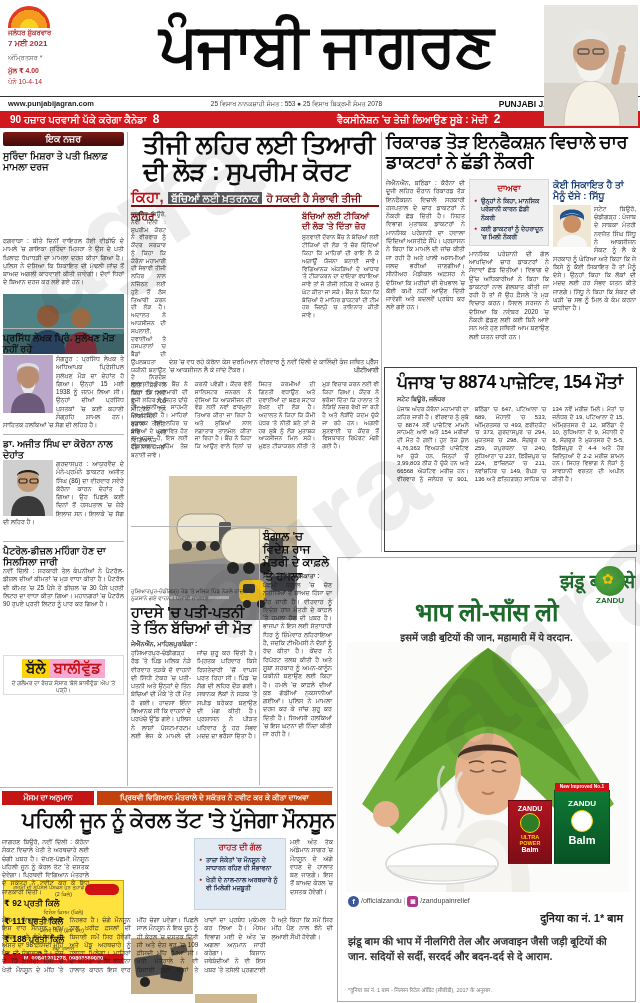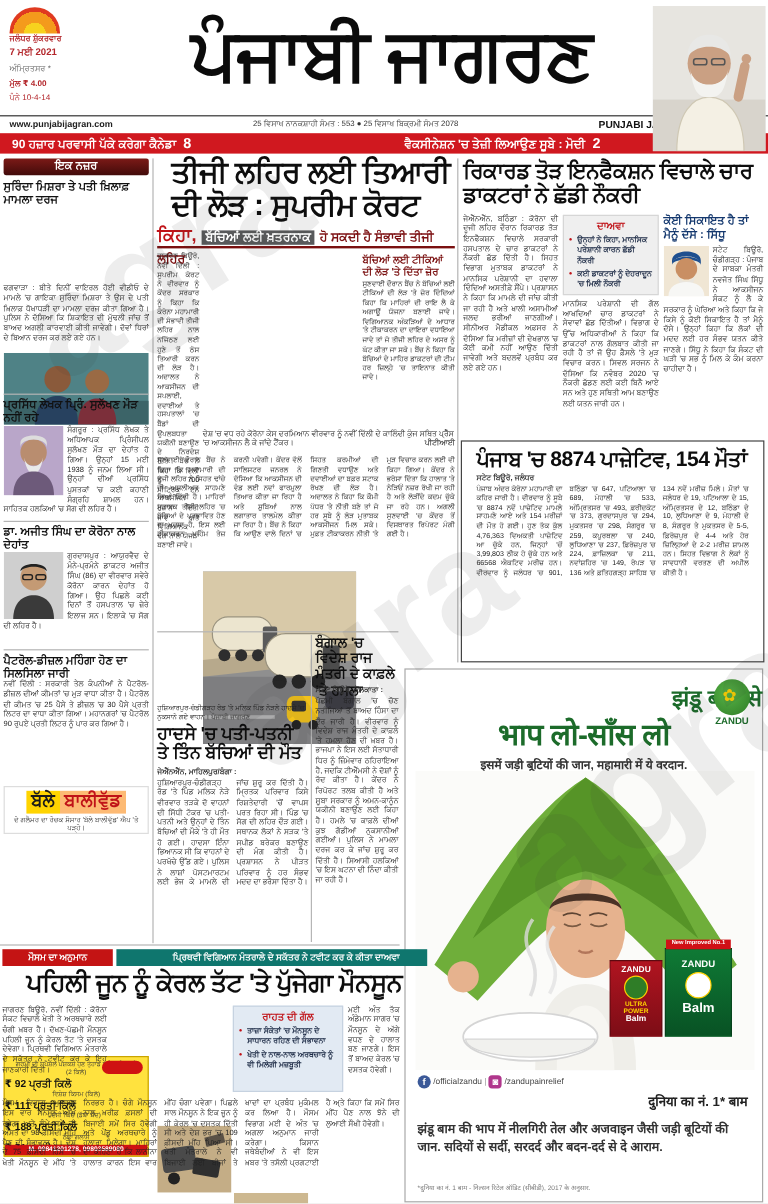--- a/index.html
+++ b/index.html
@@ -36,21 +36,21 @@
   .caption{font-size:6.4px;line-height:1.25;color:#222;}
   .credit{color:#555;font-weight:bold;}
   .box-grey{background:#efefef;border:1px solid #d6d6d6;padding:3px 4px;box-sizing:border-box;}
   .box-title-red{color:#c01318;font-weight:bold;font-size:8.5px;text-align:center;}
   .bullet{font-size:6.4px;font-weight:bold;color:#1c2a45;line-height:1.3;margin-top:3px;padding-left:7px;position:relative;text-align:left;}
   .bullet::before{content:"●";position:absolute;left:0;top:0;font-size:5px;color:#c01318;}
   .stats-box{border:1.5px solid #444;box-sizing:border-box;padding:4px 12px;}
   .stats-hl{font-size:17.5px;font-weight:bold;letter-spacing:-.4px;color:#0d0d0d;}
   
   .lbl-red{background:#c41414;color:#fff;font-size:7.5px;font-weight:bold;text-align:center;line-height:14px;}
-  .strap-dark{background:#0f766e;color:#fff;font-size:7.5px;font-weight:bold;text-align:center;line-height:14px;padding-left:24px;}
+  .strap-dark{background:#c2410c;color:#fff;font-size:7.5px;font-weight:bold;text-align:center;line-height:14px;}
   .mon-hl{font-size:21px;font-weight:bold;letter-spacing:-.4px;color:#0d0d0d;}
   .relief{background:#e2eaf3;border:1px solid #c6d2e0;padding:3px 4px;box-sizing:border-box;}
   
   .ad{border:1px solid #a9a9a9;background:#fff;box-sizing:border-box;}
   .zgreen{color:#1c6b2a;}
   .z-h1{font-size:19px;font-weight:bold;text-align:right;}
   .z-h2{font-size:25px;font-weight:bold;text-align:center;letter-spacing:-.5px;}
   .z-sub{font-size:10px;font-weight:bold;color:#333;text-align:center;}
   .soc-ic{display:inline-block;width:11px;height:11px;border-radius:50%;background:#3b5998;color:#fff;
           font-size:8px;font-weight:bold;text-align:center;line-height:11px;vertical-align:middle;}
@@ -162,21 +162,21 @@
       </svg>
     </div>
     <div class="body-txt">ਗੁਰਦਾਸਪੁਰ : ਆਯੁਰਵੈਦ ਦੇ ਮੰਨੇ-ਪ੍ਰਮੰਨੇ ਡਾਕਟਰ ਅਜੀਤ ਸਿੰਘ (86) ਦਾ ਵੀਰਵਾਰ ਸਵੇਰੇ ਕੋਰੋਨਾ ਕਾਰਨ ਦੇਹਾਂਤ ਹੋ ਗਿਆ। ਉਹ ਪਿਛਲੇ ਕਈ ਦਿਨਾਂ ਤੋਂ ਹਸਪਤਾਲ 'ਚ ਜ਼ੇਰੇ ਇਲਾਜ ਸਨ। ਇਲਾਕੇ 'ਚ ਸੋਗ ਦੀ ਲਹਿਰ ਹੈ।</div>
   </div>
 
   <div class="ab hr" style="left:3px;top:541px;width:121px;height:1px;"></div>
   <div class="ab itm-title" style="left:3px;top:545px;width:121px;">ਪੈਟਰੋਲ-ਡੀਜ਼ਲ ਮਹਿੰਗਾ ਹੋਣ ਦਾ ਸਿਲਸਿਲਾ ਜਾਰੀ</div>
   <div class="ab body-txt" style="left:3px;top:567px;width:121px;height:84px;">ਨਵੀਂ ਦਿੱਲੀ : ਸਰਕਾਰੀ ਤੇਲ ਕੰਪਨੀਆਂ ਨੇ ਪੈਟਰੋਲ-ਡੀਜ਼ਲ ਦੀਆਂ ਕੀਮਤਾਂ 'ਚ ਮੁੜ ਵਾਧਾ ਕੀਤਾ ਹੈ। ਪੈਟਰੋਲ ਦੀ ਕੀਮਤ 'ਚ 25 ਪੈਸੇ ਤੇ ਡੀਜ਼ਲ 'ਚ 30 ਪੈਸੇ ਪ੍ਰਤੀ ਲਿਟਰ ਦਾ ਵਾਧਾ ਕੀਤਾ ਗਿਆ। ਮਹਾਨਗਰਾਂ 'ਚ ਪੈਟਰੋਲ 90 ਰੁਪਏ ਪ੍ਰਤੀ ਲਿਟਰ ਨੂੰ ਪਾਰ ਕਰ ਗਿਆ ਹੈ।</div>
 
   <div class="ab balle-wrap" style="left:3px;top:655px;width:121px;height:40px;">
-    <span class="balle-brand">ਬੱਲੇ</span><span class="balle-brand" style="color:#c01318;background:#fdba74;">ਬਾਲੀਵੁੱਡ</span>
+    <span class="balle-brand">ਬੱਲੇ</span><span class="balle-brand" style="color:#c01318;background:#f9a8d4;">ਬਾਲੀਵੁੱਡ</span>
     <div style="font-size:5.8px;color:#333;margin-top:2px;">ਦੇ ਗਲੈਮਰ ਦਾ ਰੋਚਕ ਸੰਸਾਰ 'ਬੱਲੇ ਬਾਲੀਵੁੱਡ' ਐਪ 'ਤੇ ਪੜ੍ਹੋ।</div>
   </div>
 
   <div class="ab classified" style="left:3px;top:699px;width:121px;height:84px;">
     <div style="position:absolute;right:4px;top:3px;width:34px;height:11px;border-radius:6px;background:#cf1212;"></div>
     <div class="cls-line" style="margin-top:3px;padding:0 2px;">ਗਰਮੀ ਦੀ ਸਪੈਸ਼ਲ ਪੇਸ਼ਕਸ਼ ਹੁਣ ਤੁਹਾਡੇ ਸ਼ਹਿਰ ਵਿਚ ਵੀ</div>
     <div class="cls-line">(2 ਕਿਲੋ)</div>
     <div class="cls-price">₹ 92 ਪ੍ਰਤੀ ਕਿਲੋ</div>
     <div class="cls-line">ਵਿਸ਼ੇਸ਼ ਕਿਸਮ (ਕਿਲੋ)</div>
     <div class="cls-price">₹ 111 ਪ੍ਰਤੀ ਕਿਲੋ</div>

